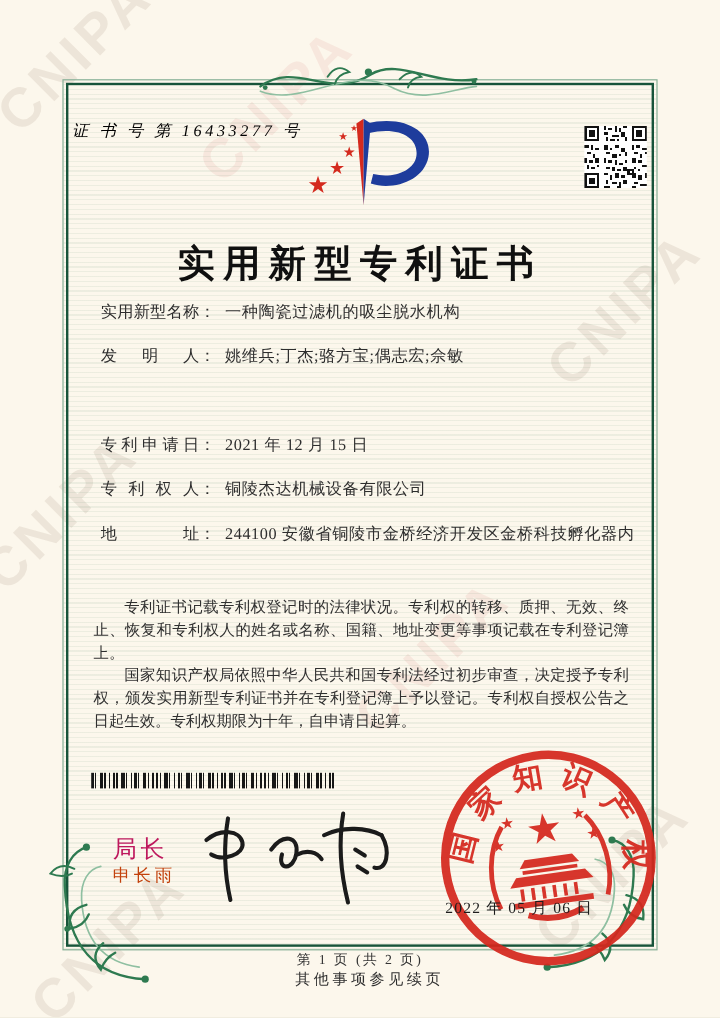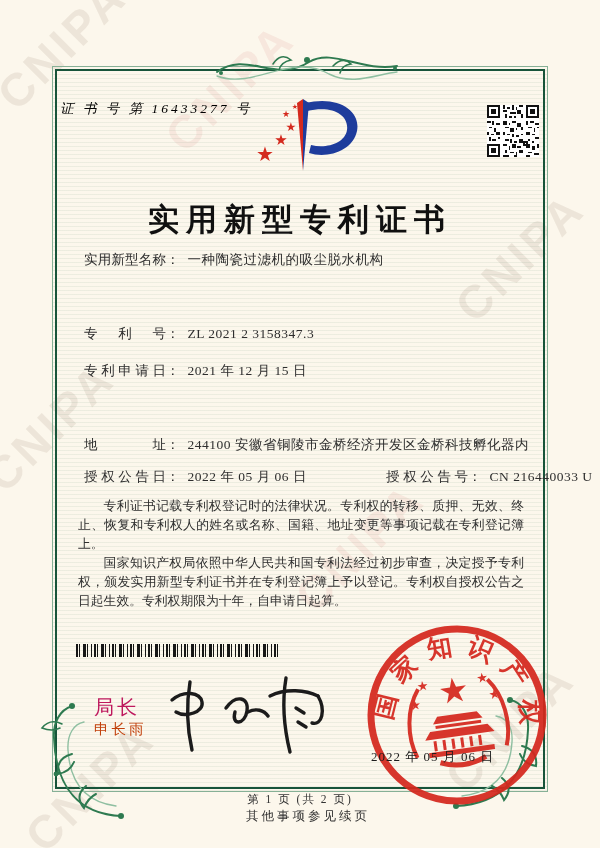--- a/index.html
+++ b/index.html
@@ -176,34 +176,31 @@
         <rect x="20" y="20" width="3" height="3"></rect>
         <rect x="21" y="21" width="1" height="1" fill="#fff"></rect>
       </g>
     </svg>
 
     <div class="title">实用新型专利证书</div>
 
     <div class="f-row" style="top:251px;">
       <span class="f-label">实用新型名称</span><span class="f-colon">：</span><span class="f-value">一种陶瓷过滤机的吸尘脱水机构</span>
     </div>
-    <div class="f-row" style="top:325px;">
-      <span class="f-label">专利号</span><span class="f-colon">：</span><span class="f-value">ZL 2021 2 3158347.3</span>
+    <div class="f-row" style="top:288px;">
+      <span class="f-label">发明人</span><span class="f-colon">：</span><span class="f-value">姚维兵;丁杰;骆方宝;偶志宏;佘敏</span>
     </div>
     <div class="f-row" style="top:362px;">
       <span class="f-label">专利申请日</span><span class="f-colon">：</span><span class="f-value">2021 年 12 月 15 日</span>
     </div>
+    <div class="f-row" style="top:399px;">
+      <span class="f-label">专利权人</span><span class="f-colon">：</span><span class="f-value">铜陵杰达机械设备有限公司</span>
+    </div>
     <div class="f-row" style="top:436px;">
       <span class="f-label">地址</span><span class="f-colon">：</span><span class="f-value">244100 安徽省铜陵市金桥经济开发区金桥科技孵化器内</span>
-    </div>
-    <div class="f-row" style="top:468px; right:78px;">
-      <span class="f-label">授权公告日</span><span class="f-colon">：</span><span class="f-value">2022 年 05 月 06 日</span>
-      <span class="grant-right">
-        <span class="f-label">授权公告号</span><span class="f-colon">：</span><span class="f-value">CN 216440033 U</span>
-      </span>
     </div>
 
     <div class="paras">
       <p>专利证书记载专利权登记时的法律状况。专利权的转移、质押、无效、终止、恢复和专利权人的姓名或名称、国籍、地址变更等事项记载在专利登记簿上。</p>
       <p>国家知识产权局依照中华人民共和国专利法经过初步审查，决定授予专利权，颁发实用新型专利证书并在专利登记簿上予以登记。专利权自授权公告之日起生效。专利权期限为十年，自申请日起算。</p>
     </div>
 
     <div class="barcode"></div>
 
     <div class="director-title">局长</div>

